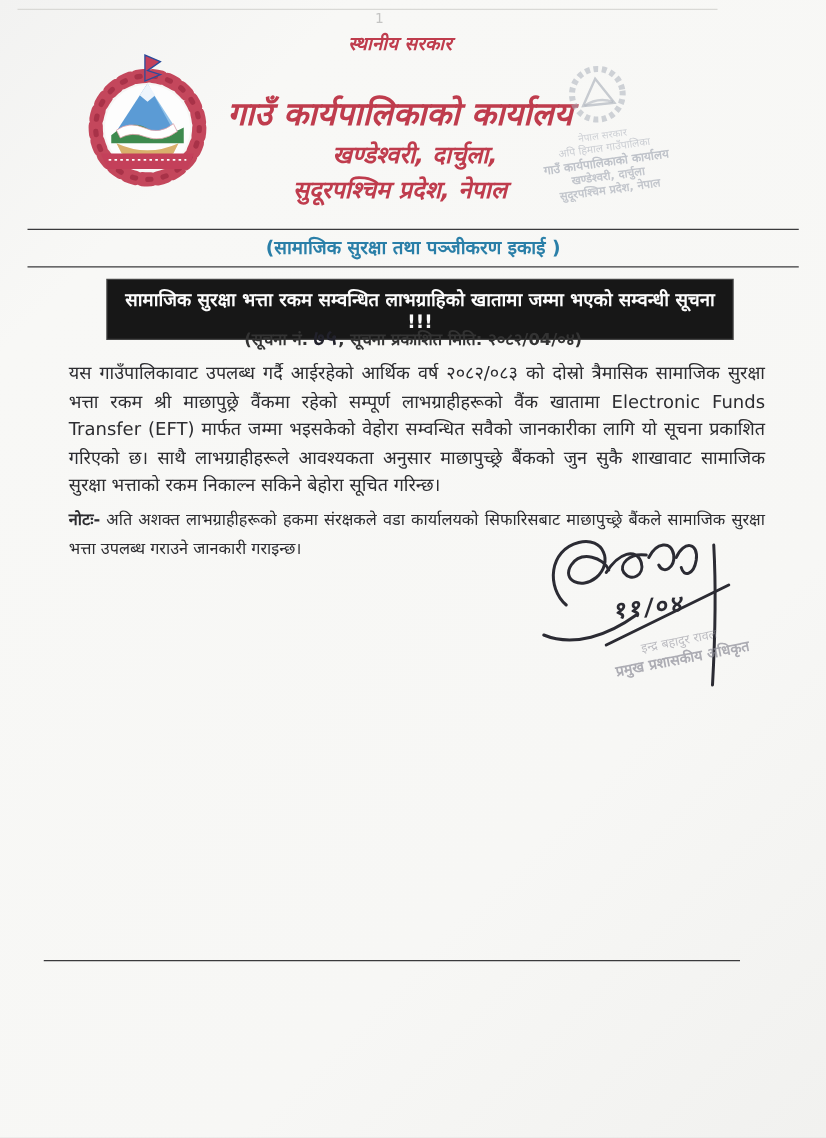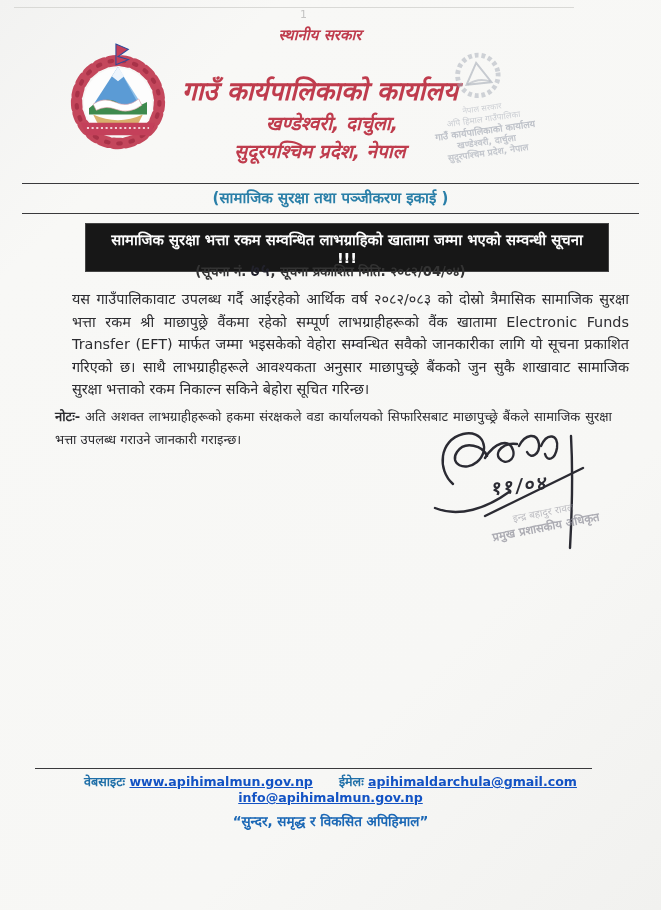--- a/index.html
+++ b/index.html
@@ -29,26 +29,26 @@
   .s0{font-size:8px;opacity:.55;}
   .s1{font-size:8.5px;opacity:.6;}
   .s2{font-size:9.5px;opacity:.75;font-weight:600;}
   .s3{font-size:9px;opacity:.7;font-weight:600;}
   .s4{font-size:9px;opacity:.7;font-weight:600;}
   
   .unit-band{left:22px;top:183px;width:617px;height:29px;border-top:1.6px solid #3a3a3c;border-bottom:1.6px solid #3a3a3c;}
   .unit-band span{display:block;line-height:28px;text-align:center;color:#2a7fa8;font-size:15px;font-weight:700;}
   
   .titlebar{left:86px;top:224px;width:486px;background:#171717;color:#fcfcfc;
-    font-size:14.8px;font-weight:700;text-align:center;padding:5px 18px;box-shadow:0 0 0 1px #444;}
+    font-size:14.8px;font-weight:700;text-align:center;padding:5px 7px;box-shadow:0 0 0 1px #444;}
   
   .meta{left:0;top:258px;width:661px;font-size:13.2px;color:#333;font-weight:600;}
   .handnum{font-size:17px;font-weight:700;color:#22222c;display:inline-block;transform:skew(-6deg) rotate(-3deg);letter-spacing:1px;}
   
-  .para{left:55px;top:288px;width:557px;font-size:14.4px;line-height:22.6px;text-align:justify;color:#2c2c30;margin-left:17px;}
+  .para{left:55px;top:288px;width:557px;font-size:14.4px;line-height:22.6px;text-align:justify;color:#2c2c30;}
   .note{left:55px;top:406px;width:557px;font-size:13px;line-height:22.6px;text-align:justify;color:#2c2c30;}
   .note b{font-weight:700;}
   
   .sig-svg{left:425px;top:412px;width:180px;height:145px;}
   .sig-date{left:492px;top:472px;font-size:19px;font-weight:700;color:#2b2b33;transform:skew(-8deg) rotate(-6deg);letter-spacing:2px;}
   .sig-stamp{left:452px;top:505px;width:185px;transform:rotate(-11deg);text-align:center;color:#8d8d98;}
   .sig-stamp .nm{font-size:10px;opacity:.55;white-space:nowrap;}
   .sig-stamp .tt{font-size:11.5px;opacity:.7;font-weight:600;white-space:nowrap;}
   
   .foot-rule{left:35px;top:768px;width:557px;height:0;border-top:1.6px solid #3a3a3c;}
@@ -124,17 +124,14 @@
     </g>
   </svg>
   <div class="abs sig-date">११/०४</div>
 
   <div class="abs sig-stamp">
     <div class="nm">इन्द्र बहादुर रावल</div>
     <div class="tt">प्रमुख प्रशासकीय अधिकृत</div>
   </div>
 
   <div class="abs foot-rule"></div>
-  <div class="abs foot1 center"><span class="lbl">वेबसाइटः </span><a class="lnk" href="#">www.apihimalmun.gov.np</a><span class="sp"></span><span class="lbl">ईमेलः </span><a class="lnk" href="#">apihimaldarchula@gmail.com</a></div>
-  <div class="abs foot2 center"><a class="lnk" href="#">info@apihimalmun.gov.np</a></div>
-  <div class="abs motto center">“सुन्दर, समृद्ध र विकसित अपिहिमाल”</div>
 
 </div>
 
 </body></html>

